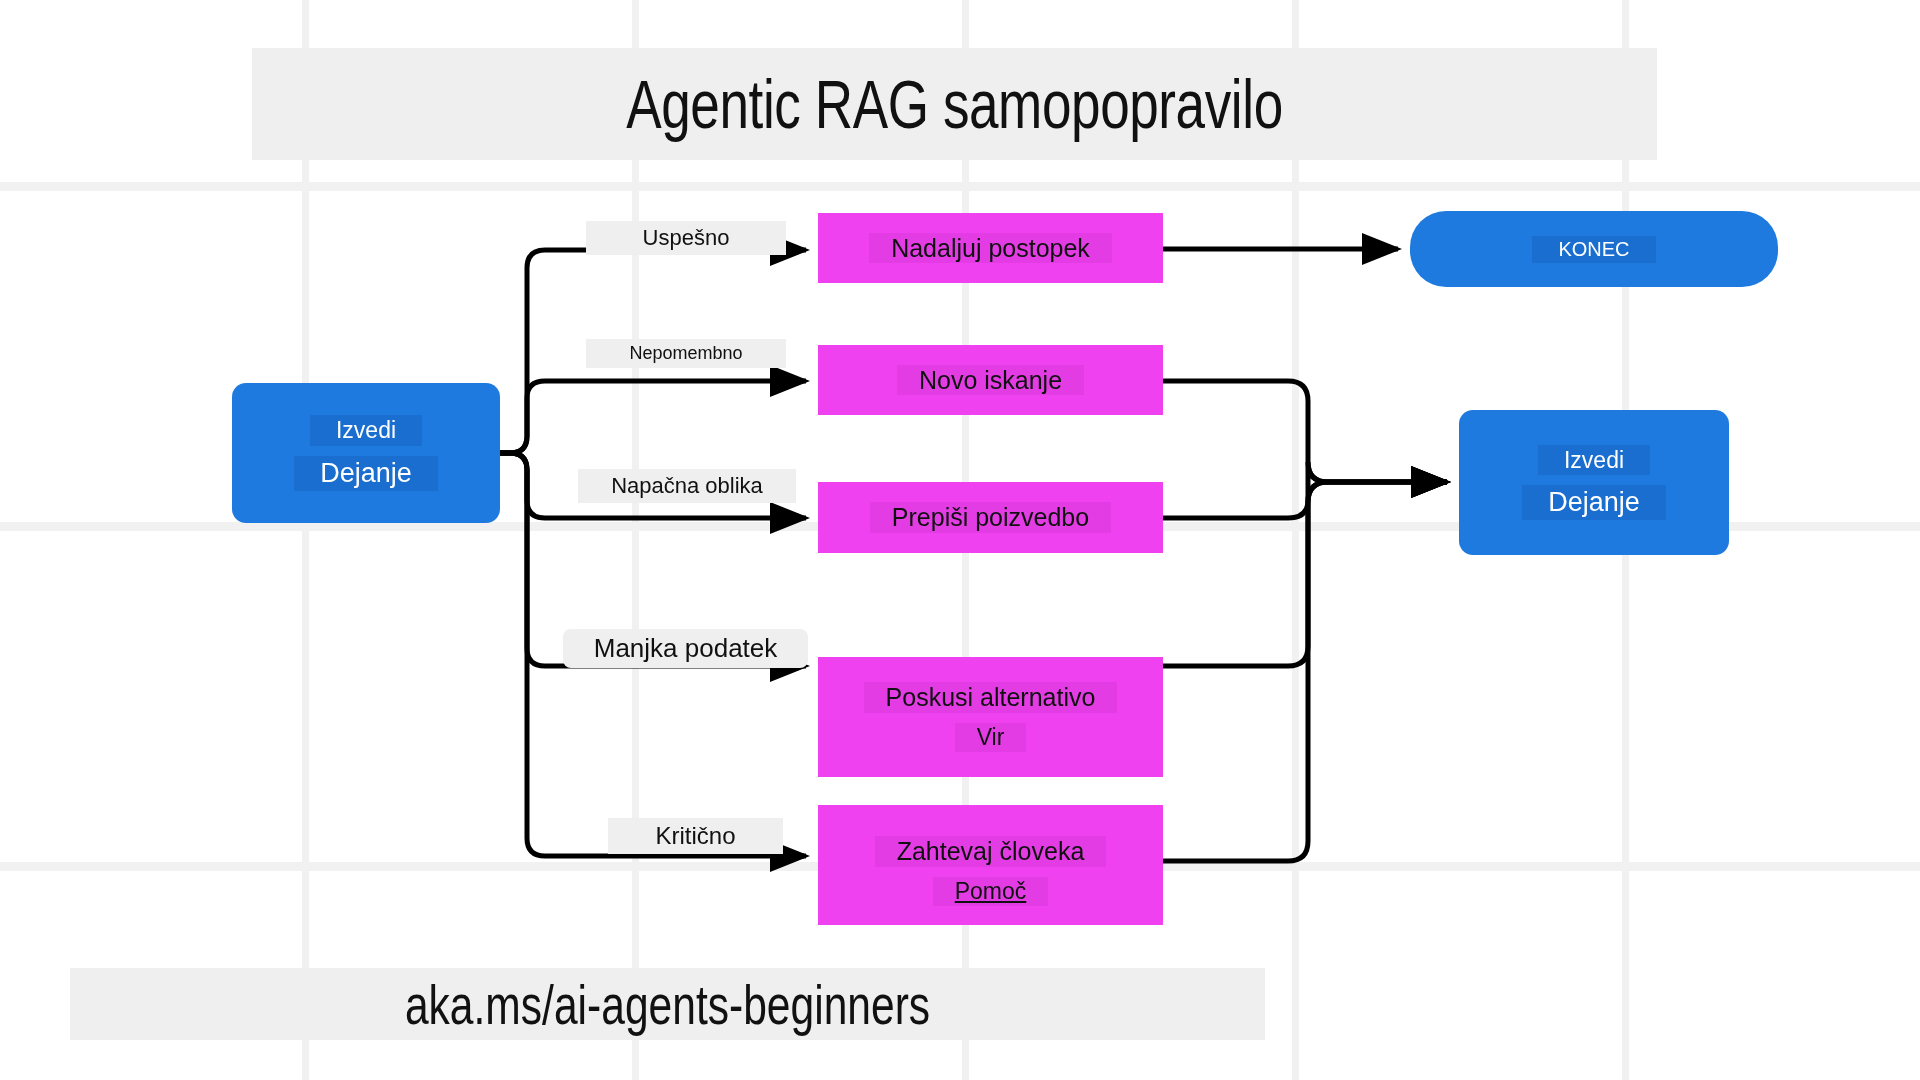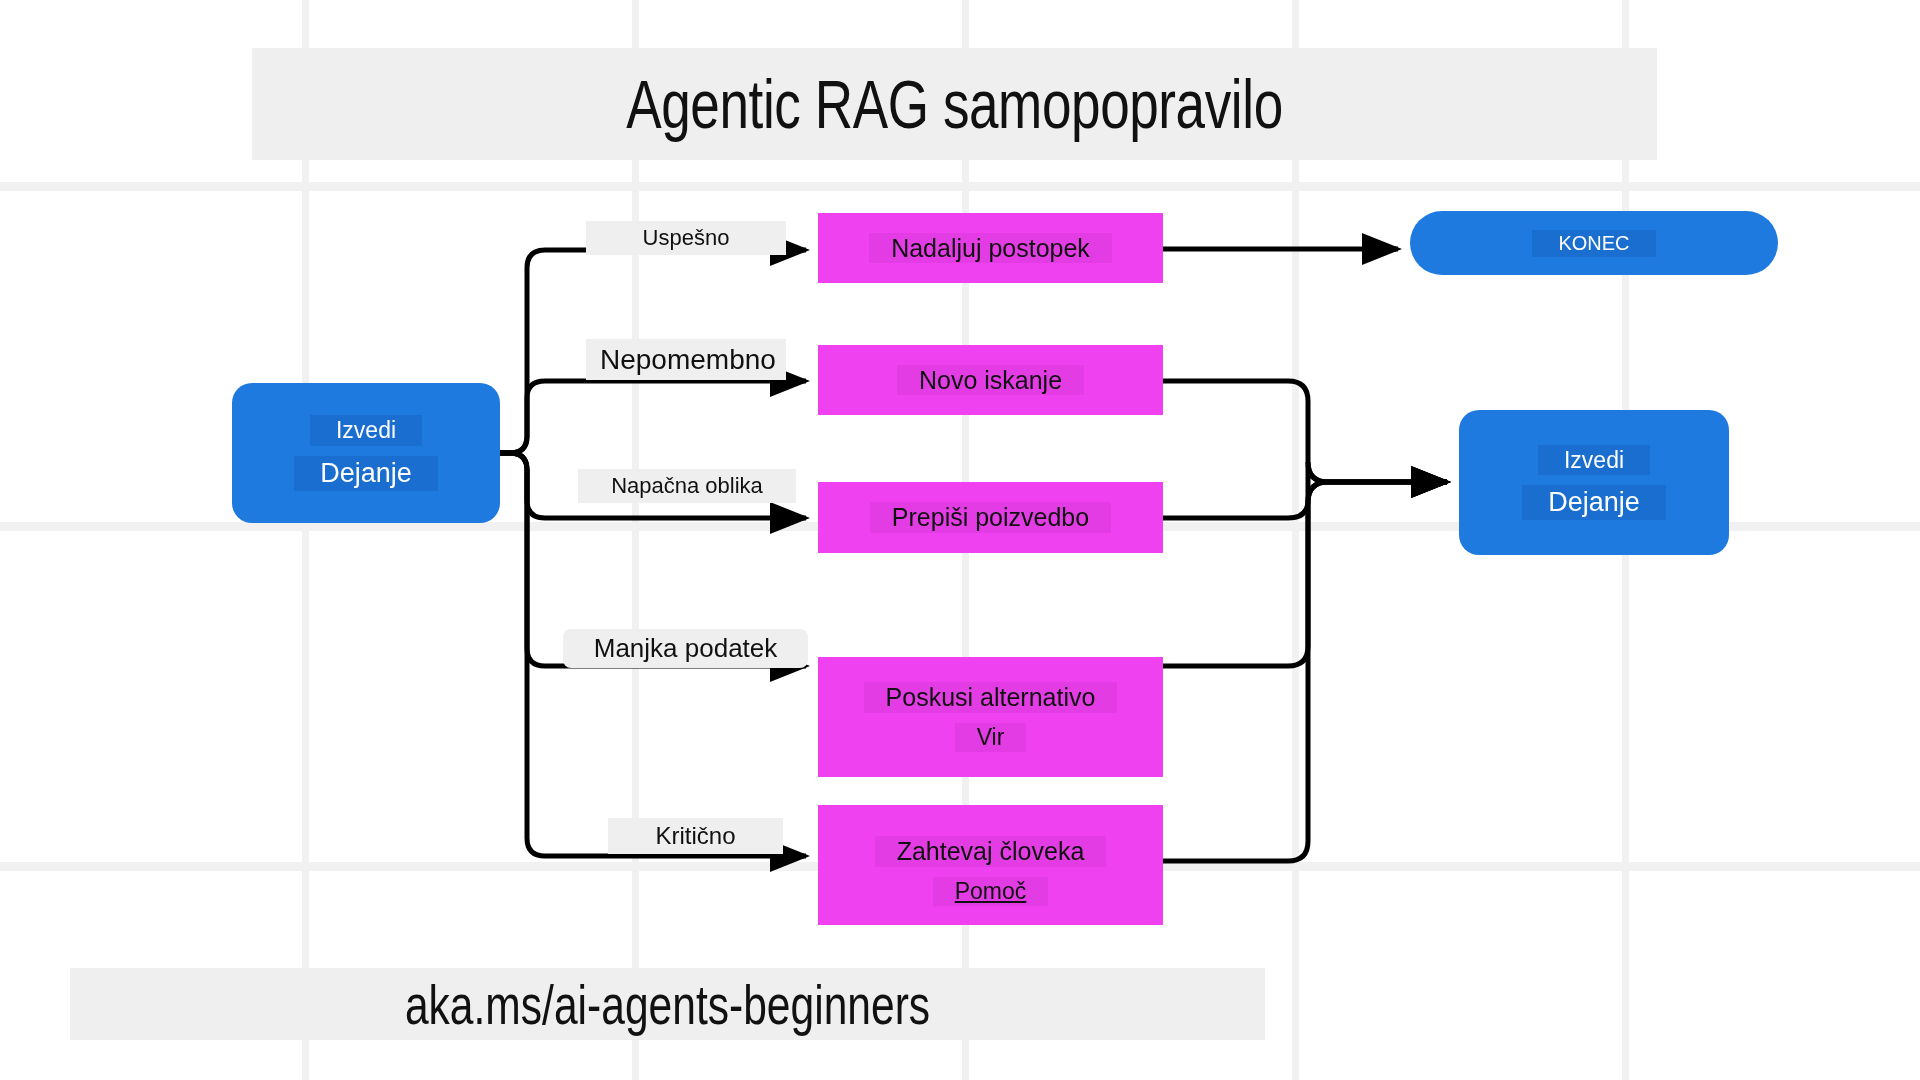--- a/index.html
+++ b/index.html
@@ -105,21 +105,21 @@
   .node {
     position: absolute;
     box-sizing: border-box;
     display: flex;
     flex-direction: column;
     align-items: center;
     justify-content: center;
   }
   .node-blue {
     background: #1f7ae0;
-    border-radius: 20px;
+    border-radius: 14px;
   }
   .node-blue .nline {
     color: #ffffff;
     background: rgba(18, 96, 186, 0.45);
     padding: 2px 26px;
     line-height: 1.15;
     white-space: nowrap;
   }
   .node-magenta {
     background: #ef41ef;
@@ -216,32 +216,32 @@
   <div class="node node-magenta" style="left:818px; top:613px; width:345px; height:120px;margin-top:44px;">
     <span class="nline l1" style="font-size:25px;">Poskusi alternativo</span>
     <span class="nline" style="font-size:23px;">Vir</span>
   </div>
 
   <div class="node node-magenta" style="left:818px; top:805px; width:345px; height:120px;">
     <span class="nline l1" style="font-size:25px;margin-top:12px;">Zahtevaj človeka</span>
     <span class="nline" style="font-size:23px;text-decoration:underline;">Pomoč</span>
   </div>
 
-  <div class="node node-blue" style="left:1410px; top:211px; width:368px; height:64px; border-radius:36px;">
+  <div class="node node-blue" style="left:1410px; top:211px; width:368px; height:76px; border-radius:36px;">
     <span class="nline" style="font-size:20px;">KONEC</span>
   </div>
 
   <div class="node node-blue" style="left:1459px; top:410px; width:270px; height:145px;">
     <span class="nline l1" style="font-size:23px;">Izvedi</span>
     <span class="nline" style="font-size:27px;">Dejanje</span>
   </div>
 
   <div class="edge-label" style="left:586px; top:205px; width:200px; font-size:22px;margin-top:16px;">Uspešno</div>
 
-  <div class="edge-label" style="left:586px; top:339px; width:200px; font-size:28px;">Nepomembno</div>
+  <div class="edge-label" style="left:586px; top:339px; width:200px; font-size:18px;">Nepomembno</div>
 
   <div class="edge-label" style="left:578px; top:469px; width:218px; font-size:22px;">Napačna oblika</div>
 
   <div class="edge-label" style="left:563px; top:629px; width:245px; font-size:26px;border-radius:8px;">Manjka podatek</div>
 
   <div class="edge-label" style="left:608px; top:818px; width:175px; font-size:24px;">Kritično</div>
 
   <div class="banner footer-banner"></div>
   <div class="footer-text">aka.ms/ai-agents-beginners</div>
 

